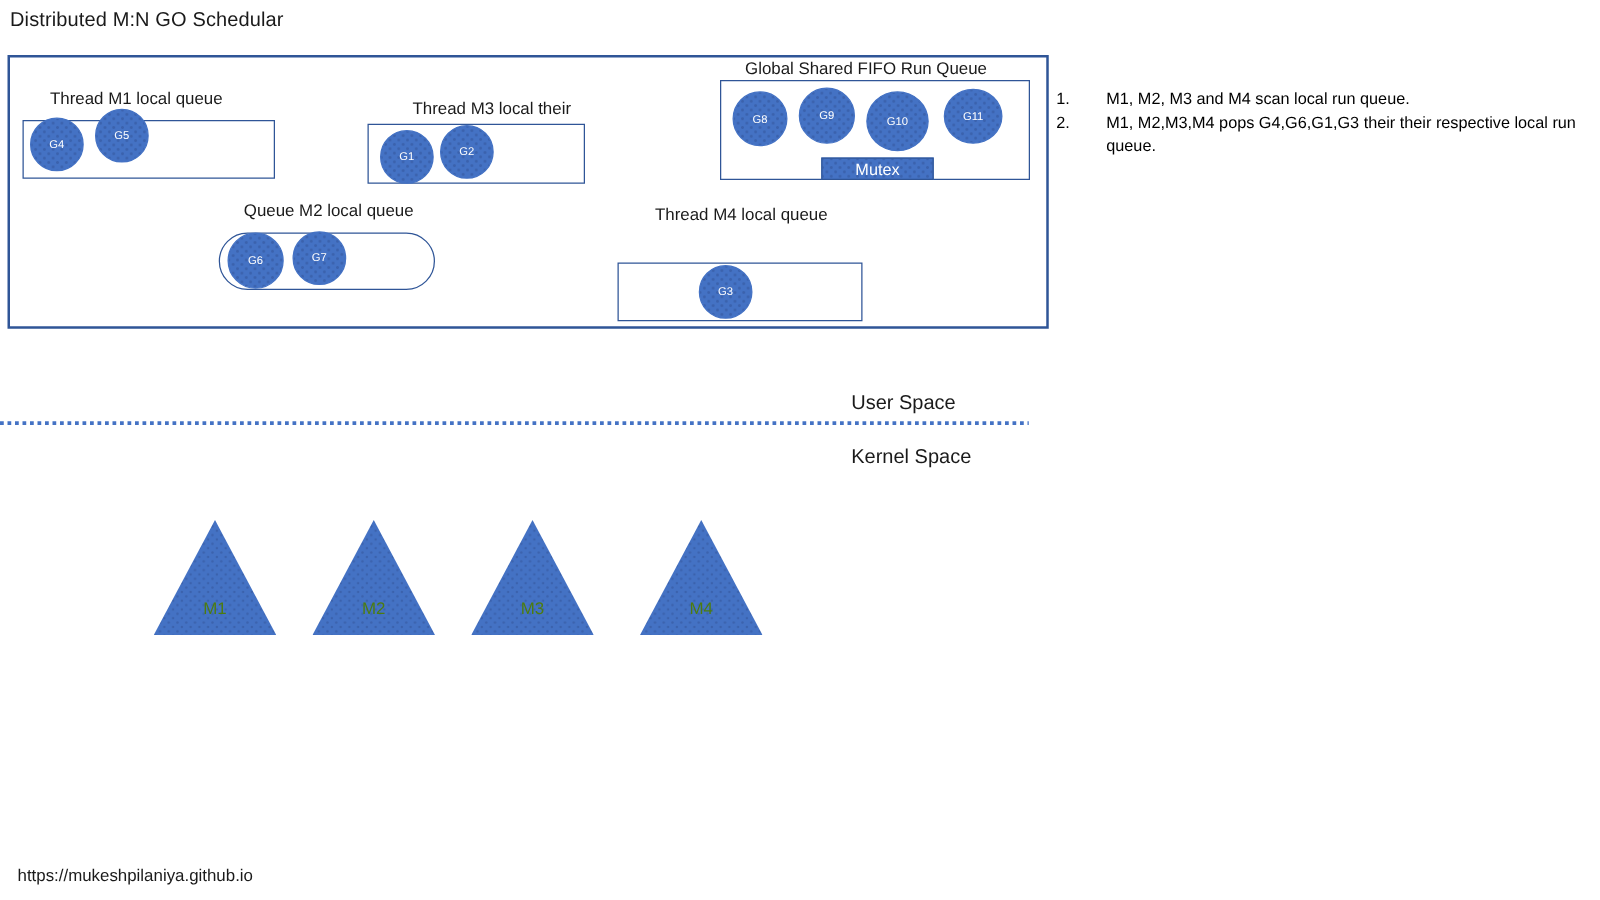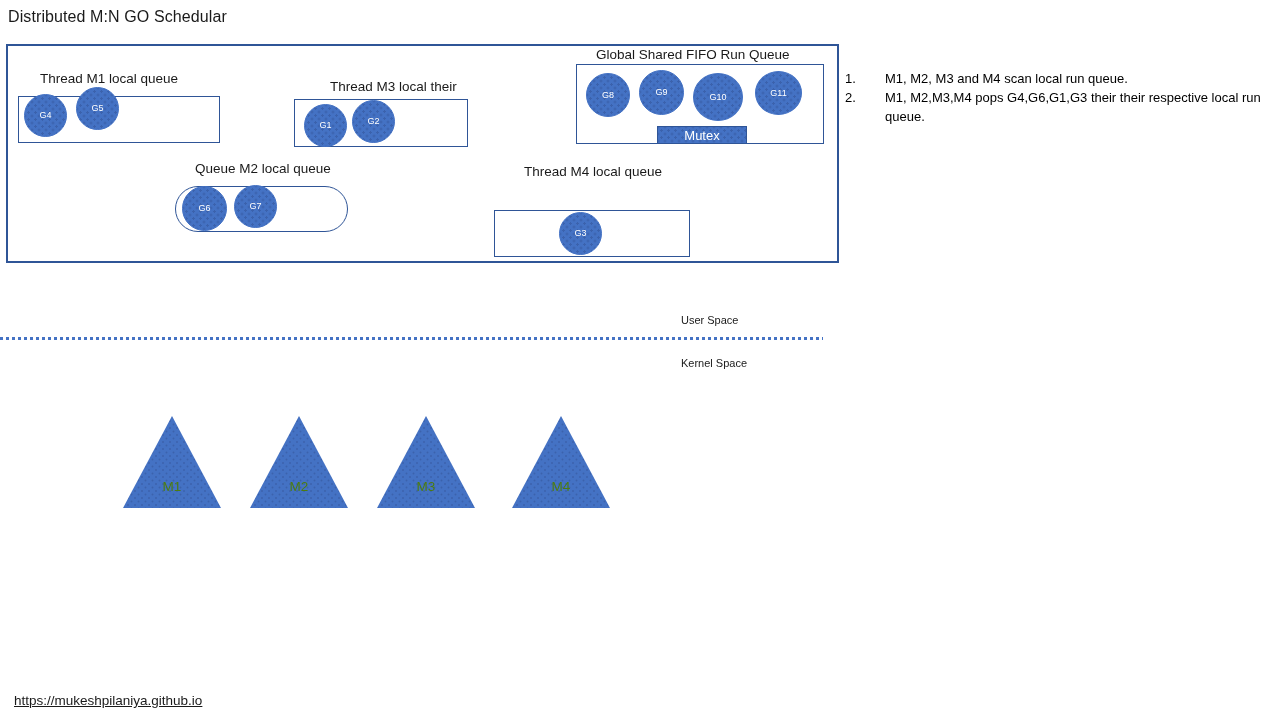--- a/index.html
+++ b/index.html
@@ -125,21 +125,21 @@
     left: 0px;
     top: 337px;
     width: 823px;
     height: 3px;
     background-image: linear-gradient(to right, #4472c4 0px, #4472c4 3px, transparent 3px, transparent 6px);
     background-size: 6px 3px;
     background-repeat: repeat-x;
   }
   .space-label {
     position: absolute;
-    font-size: 11px;
+    font-size: 16px;
     color: #1a1a1a;
     white-space: nowrap;
   }
   #user-space-label { left: 681px; top: 314px; }
   #kernel-space-label { left: 681px; top: 357px; }
 
   
   .m-triangle {
     position: absolute;
     width: 98px;
@@ -162,21 +162,20 @@
   }
 
   
   #footer-url {
     position: absolute;
     left: 14px;
     top: 693px;
     font-size: 13.5px;
     color: #1a1a1a;
     white-space: nowrap;
-    text-decoration: underline;
   }
 </style>
 </head>
 <body>
 
 <div id="page-title">Distributed M:N GO Schedular</div>
 
 <div id="userspace-container"></div>
 
 <div class="queue-label" style="left:40px; top:71px;">Thread M1 local queue</div>

